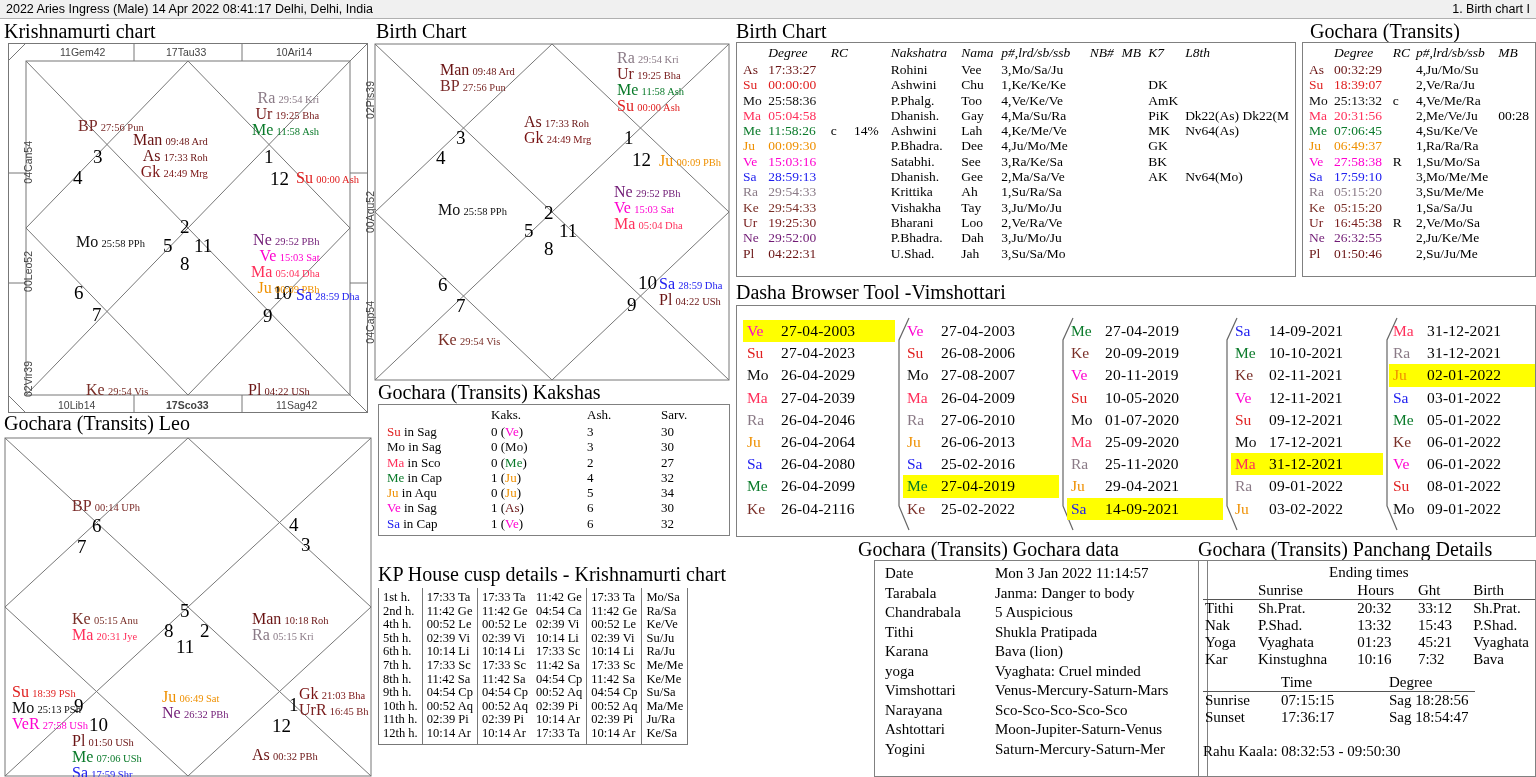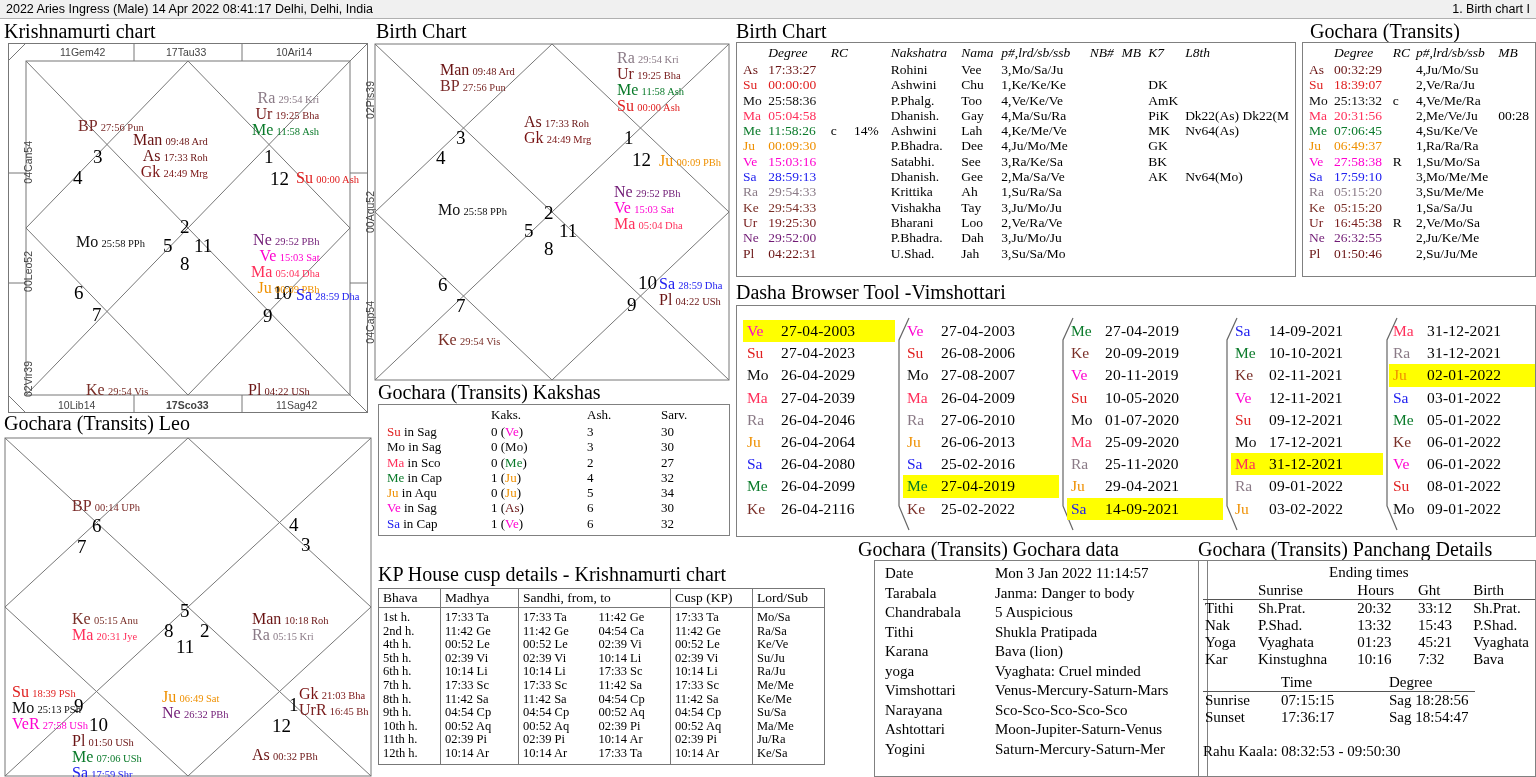--- a/index.html
+++ b/index.html
@@ -851,27 +851,20 @@
           <td>6</td>
           <td>32</td>
         </tr>
       </tbody>
     </table>
 </div>
 
 <div class="box clip" style="left:378px; top:588px; width:452px; height:189px;">
   <table class="grid" id="kp-table">
       <tbody>
-        <tr>
-          <th style="width:62px">Bhava</th>
-          <th style="width:78px">Madhya</th>
-          <th colspan="2" style="width:152px">Sandhi, from, to</th>
-          <th style="width:82px">Cusp (KP)</th>
-          <th style="width:72px">Lord/Sub</th>
-        </tr>
         <tr class="first">
           <td>1st h.</td>
           <td>17:33 Ta</td>
           <td style="border-right:none">17:33 Ta</td>
           <td style="border-left:none">11:42 Ge</td>
           <td>17:33 Ta</td>
           <td>Mo/Sa</td>
         </tr>
         <tr class="">
           <td>2nd h.</td>

